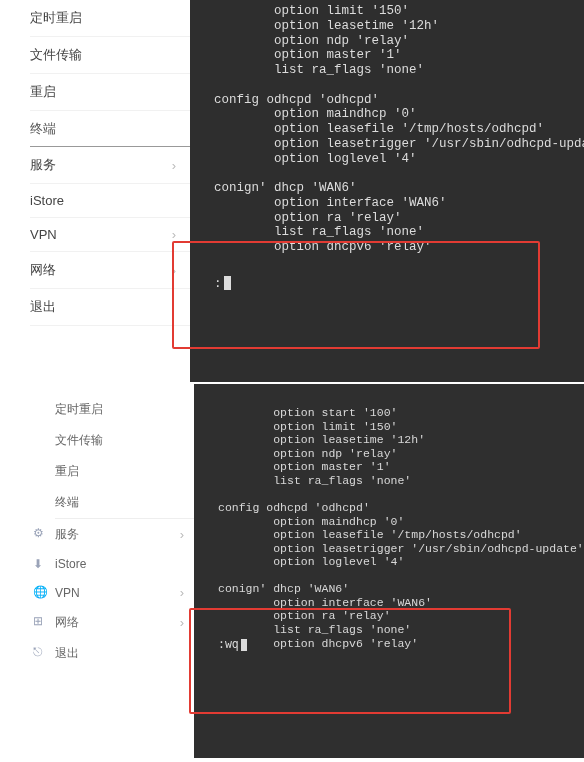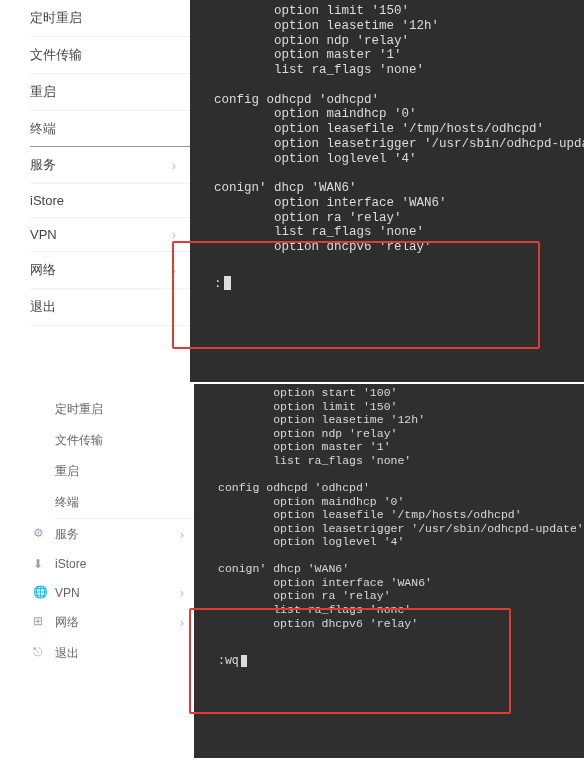--- a/index.html
+++ b/index.html
@@ -53,33 +53,34 @@
   }
   .code {
     color:#dcdcdc; font-family: Consolas, "Courier New", monospace;
     font-size:12.5px; white-space:pre; line-height:1.18;
     padding:4px 6px 0 24px;
   }
   .code2 {
     color:#d8d8d8; font-family: Consolas, "Courier New", monospace;
     font-size:11.5px; white-space:pre; line-height:1.18;
     padding:2px 6px 0 24px;
+    margin-top:20px;
   }
   .cursor {
     display:inline-block; width:7px; height:14px; background:#dcdcdc;
     margin-left:2px; vertical-align:text-bottom;
   }
   .cursor.sm { width:6px; height:12px; }
   .cmdline1 {
     position:absolute; left:24px; top:275px;
     color:#dcdcdc; font-family: Consolas, monospace; font-size:12.5px;
   }
   .cmdline2 {
     position:absolute; left:24px; top:253px;
-    color:#dcdcdc; font-family: Consolas, monospace; font-size:11.5px;margin-top:16px;
+    color:#dcdcdc; font-family: Consolas, monospace; font-size:11.5px;
   }
 
   
   .redbox1 {
     position:absolute; left:172px; top:241px; width:368px; height:108px;
     border:2px solid #e23b33; border-radius:2px;
   }
   .redbox2 {
     position:absolute; left:189px; top:224px; width:322px; height:106px;
     border:2px solid #e23b33; border-radius:2px;

